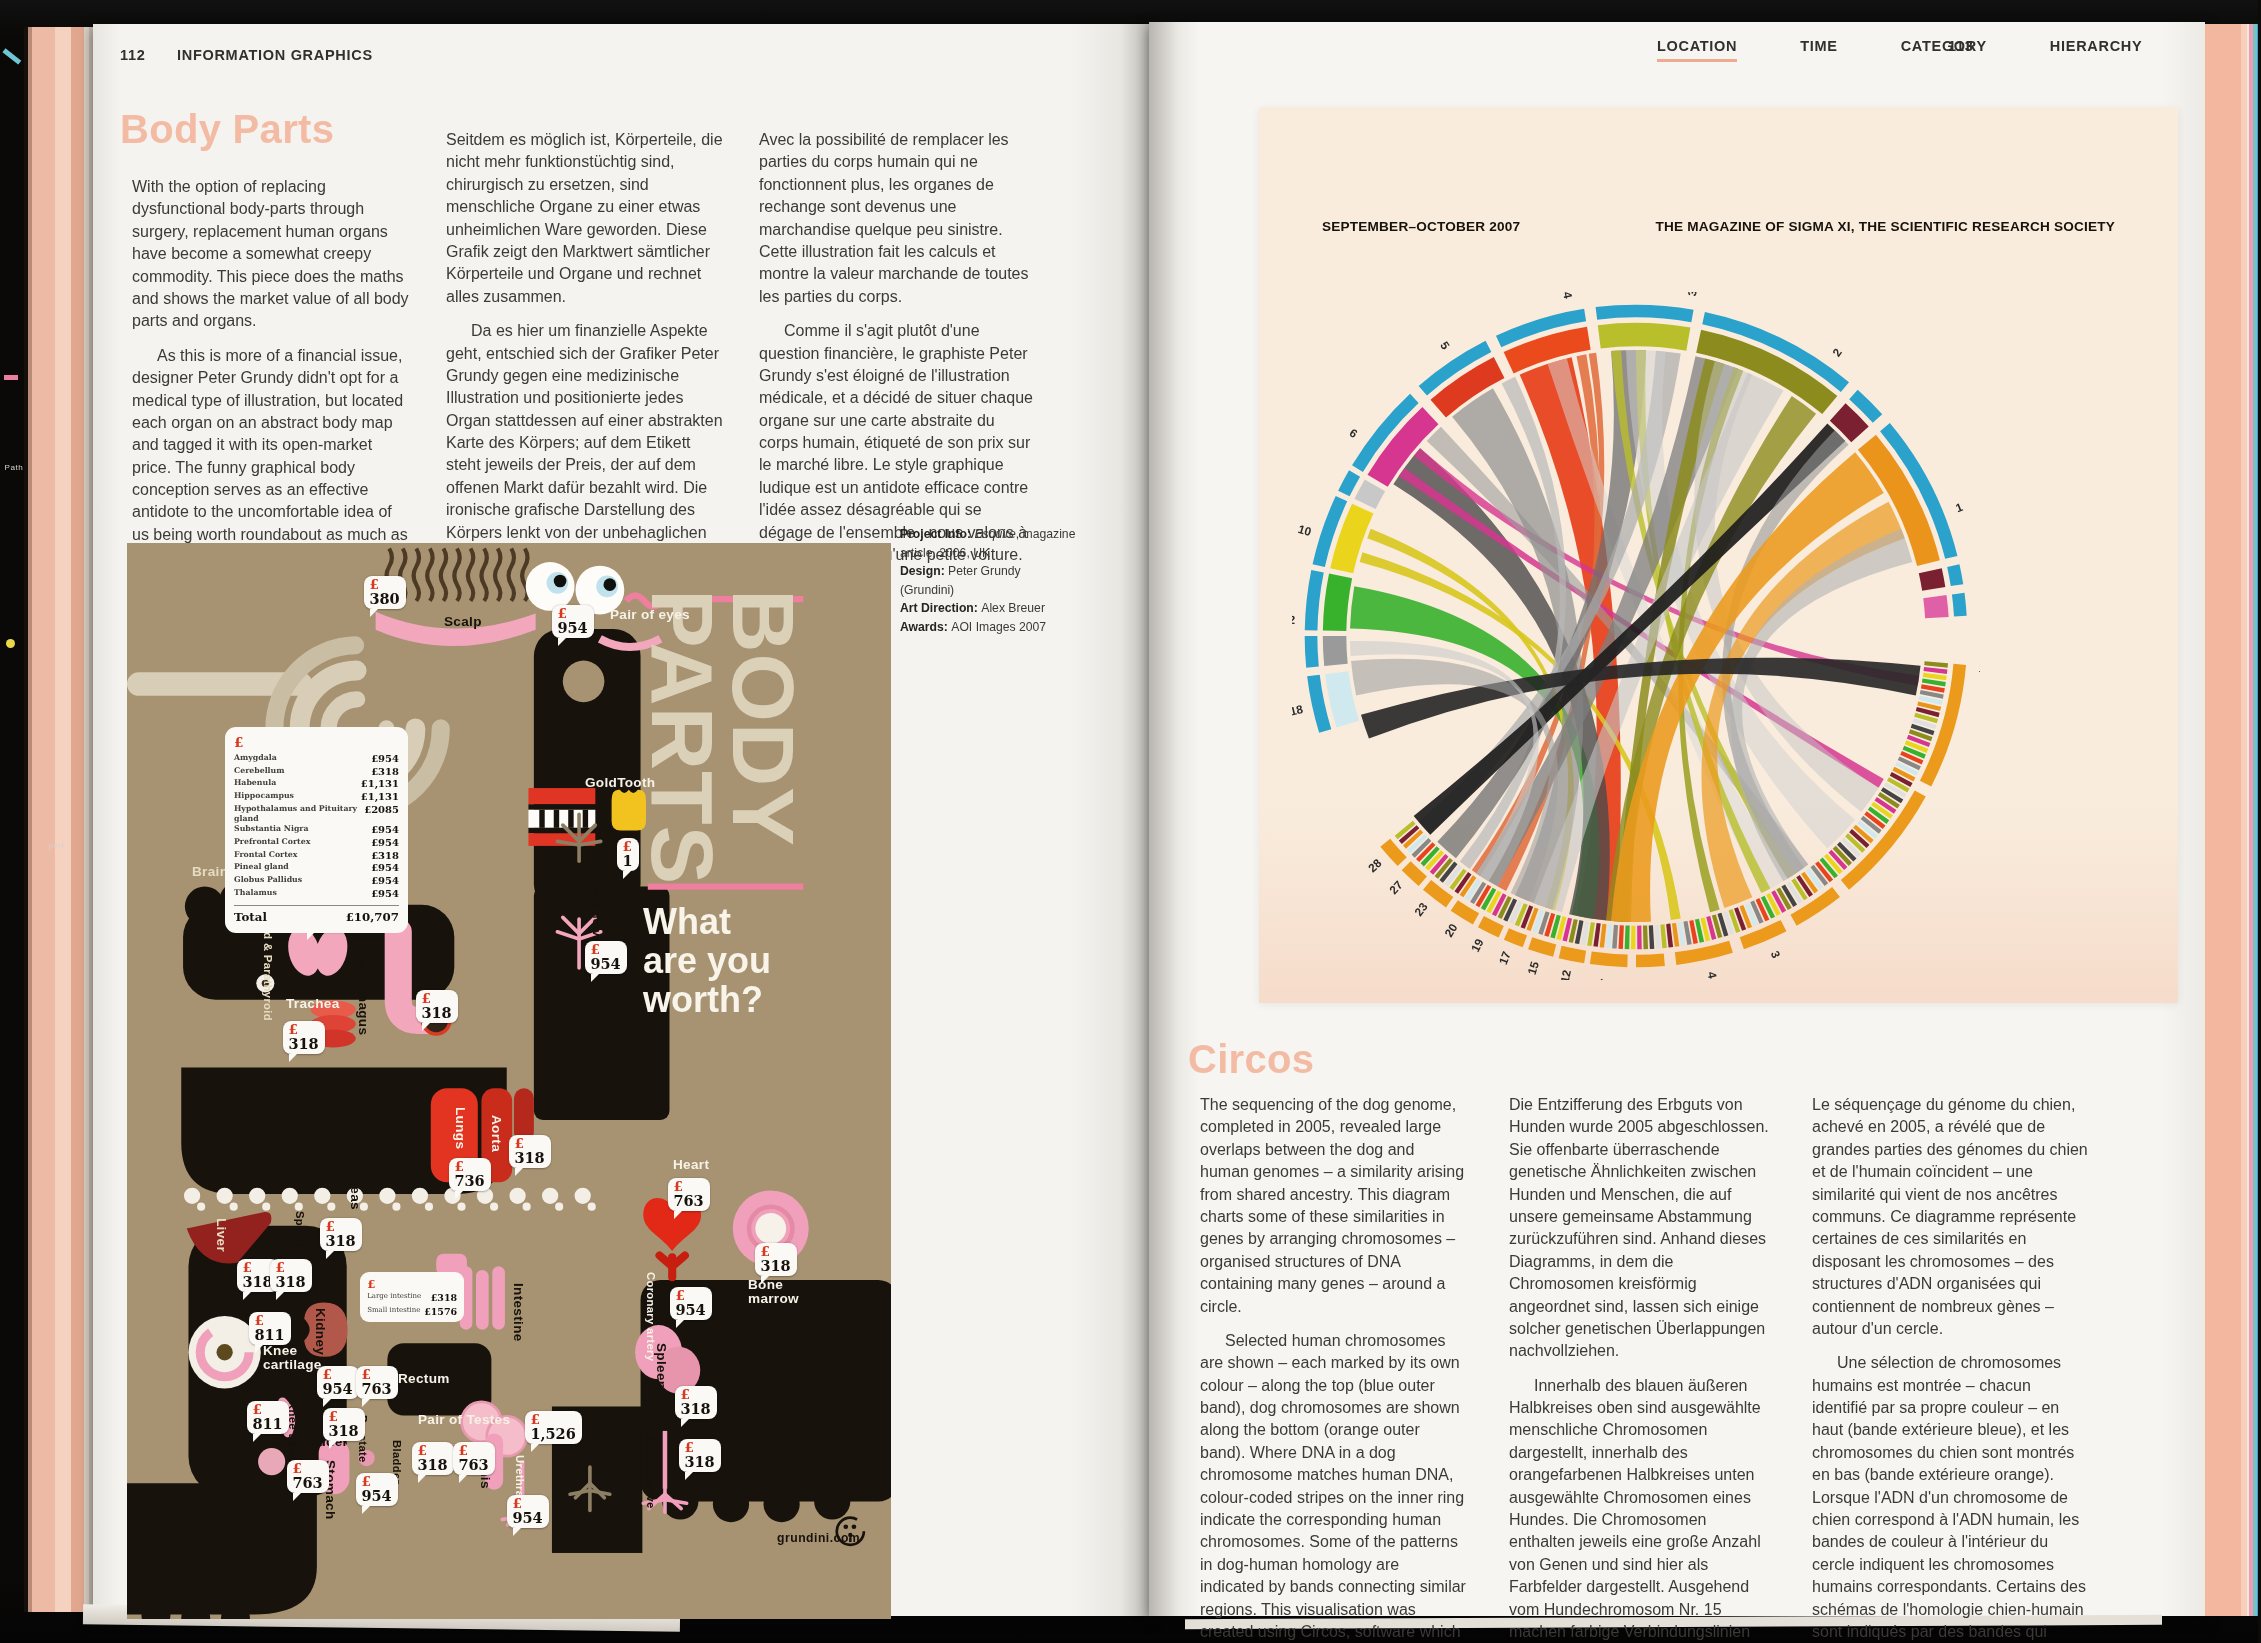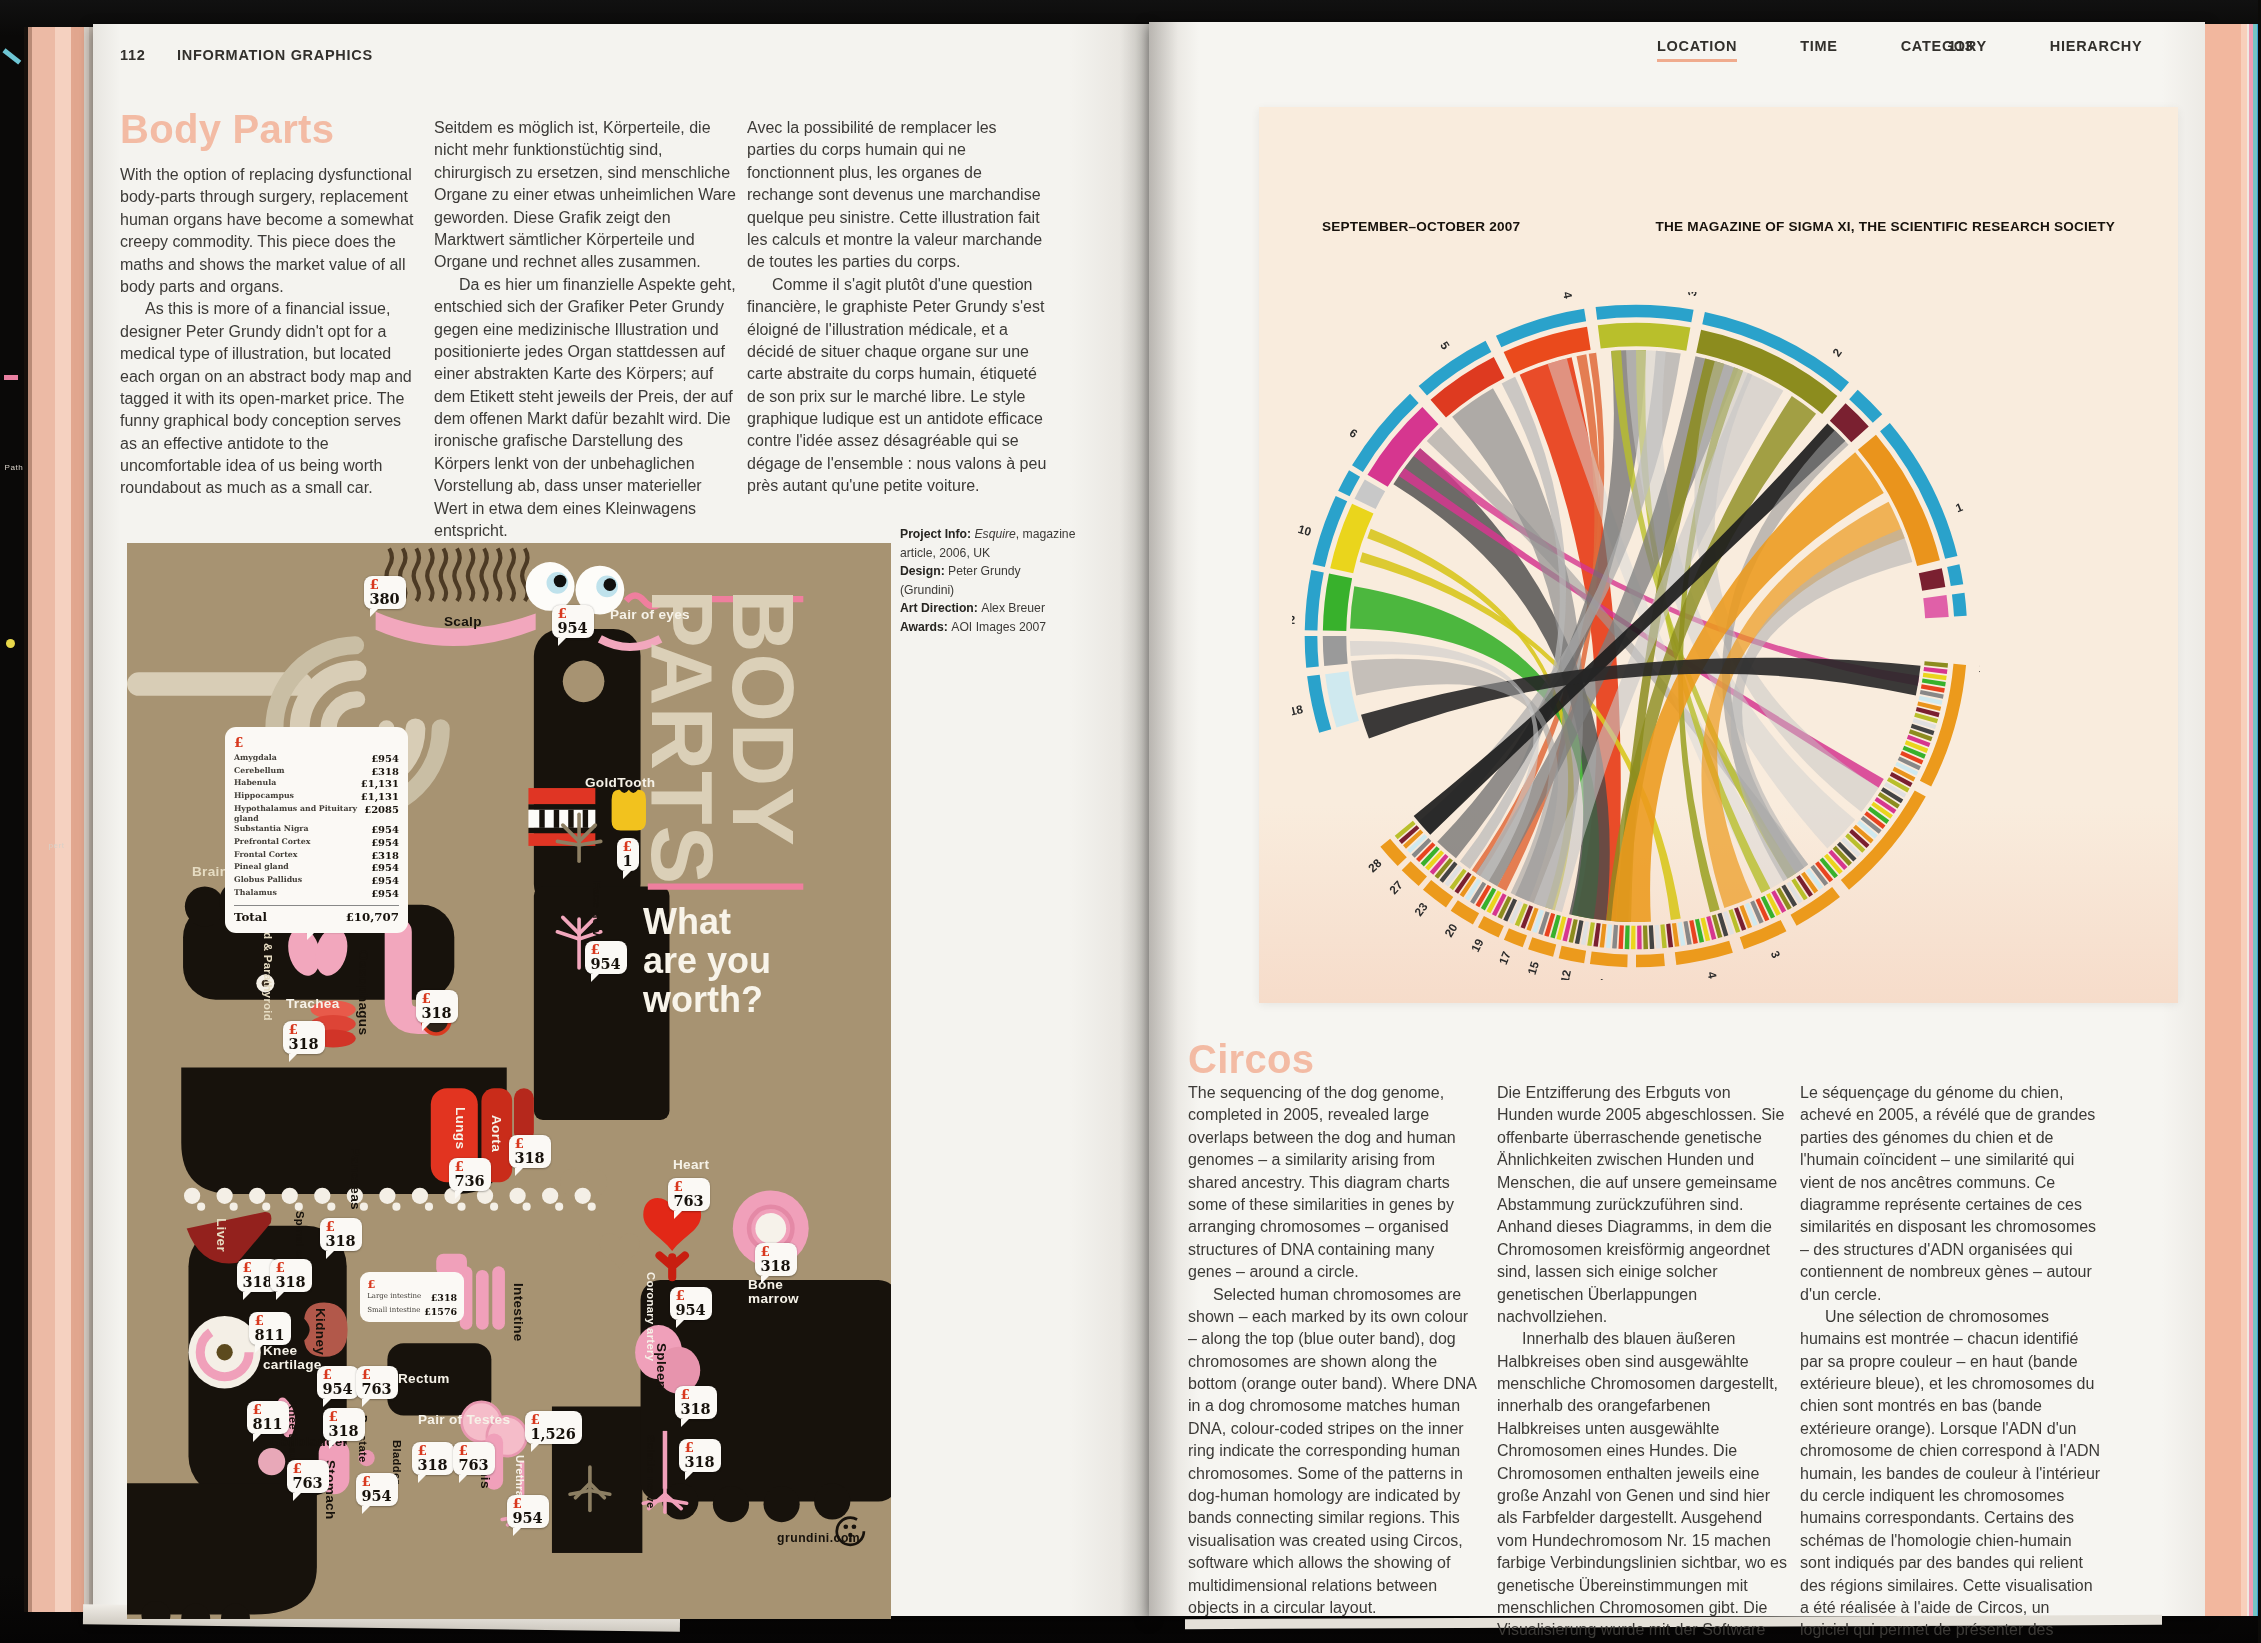--- a/index.html
+++ b/index.html
@@ -24,21 +24,21 @@
   #stack-br{left:1185px;top:1617px;width:977px;height:10px;transform:rotate(-.25deg);background:#e4e0d8;}
   .edge-glyph{font-size:8.1px;color:#d8d1c8;letter-spacing:0.5px;}
   
   .hdr{font-size:14.5px;font-weight:bold;color:#32302c;letter-spacing:0.7px;}
   #tabs{display:flex;gap:63px;}
   .tab{font-size:14.5px;font-weight:bold;color:#32302c;letter-spacing:0.7px;padding-bottom:4.5px;}
   .tab.active{border-bottom:3.6px solid #f0ab8e;}
   
   .heading{font-size:40px;font-weight:bold;color:#f3bba4;letter-spacing:0.3px;}
   .col{width:302px;}
-  .col p{margin:0;font-size:16px;line-height:1.4;color:#3c3a37;}
+  .col p{margin:12px;font-size:16px;line-height:1.4;color:#3c3a37;}
   .col p.ind{text-indent:25px;}
   .pinfo{width:177px;font-size:12.2px;line-height:1.52;color:#3c3a37;}
   .pinfo b{color:#262420;}
   
   #poster{left:127px;top:543px;width:764px;height:1076px;background:#a79372;overflow:hidden;}
   #poster svg{position:absolute;left:0;top:0;}
   .tag{position:absolute;background:#fbf9f5;border-radius:8.1px;padding:1.8px 6.3px 2.7px 5.4px;line-height:1;
        font-family:"DejaVu Serif",serif;box-shadow:0 0.9px 1.8px rgba(0,0,0,.3);z-index:5;}
   .tag::after{content:'';position:absolute;left:6.3px;bottom:-7.2px;border:4.5px solid transparent;
        border-top-color:#fbf9f5;border-left-color:#fbf9f5;}

